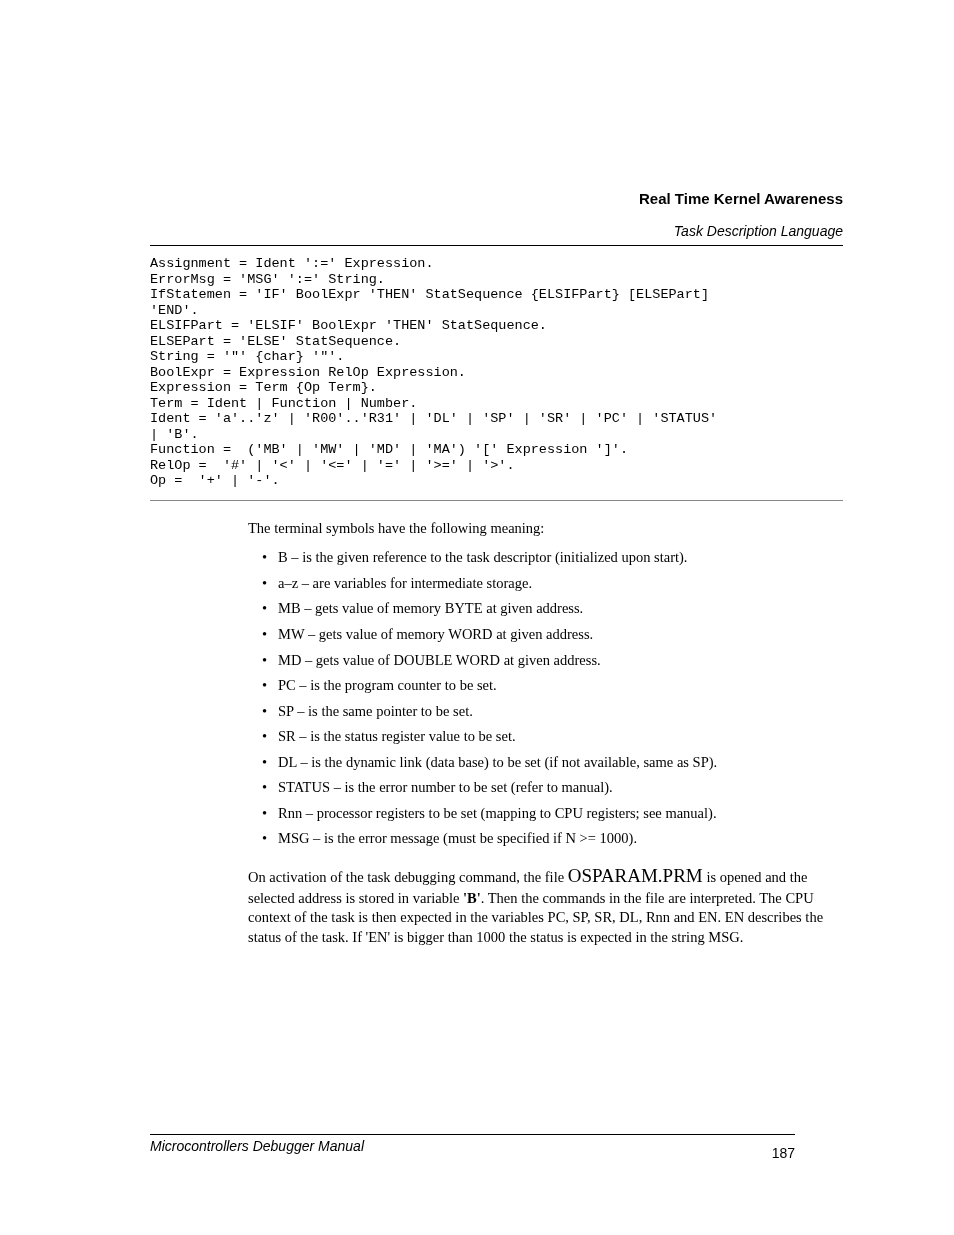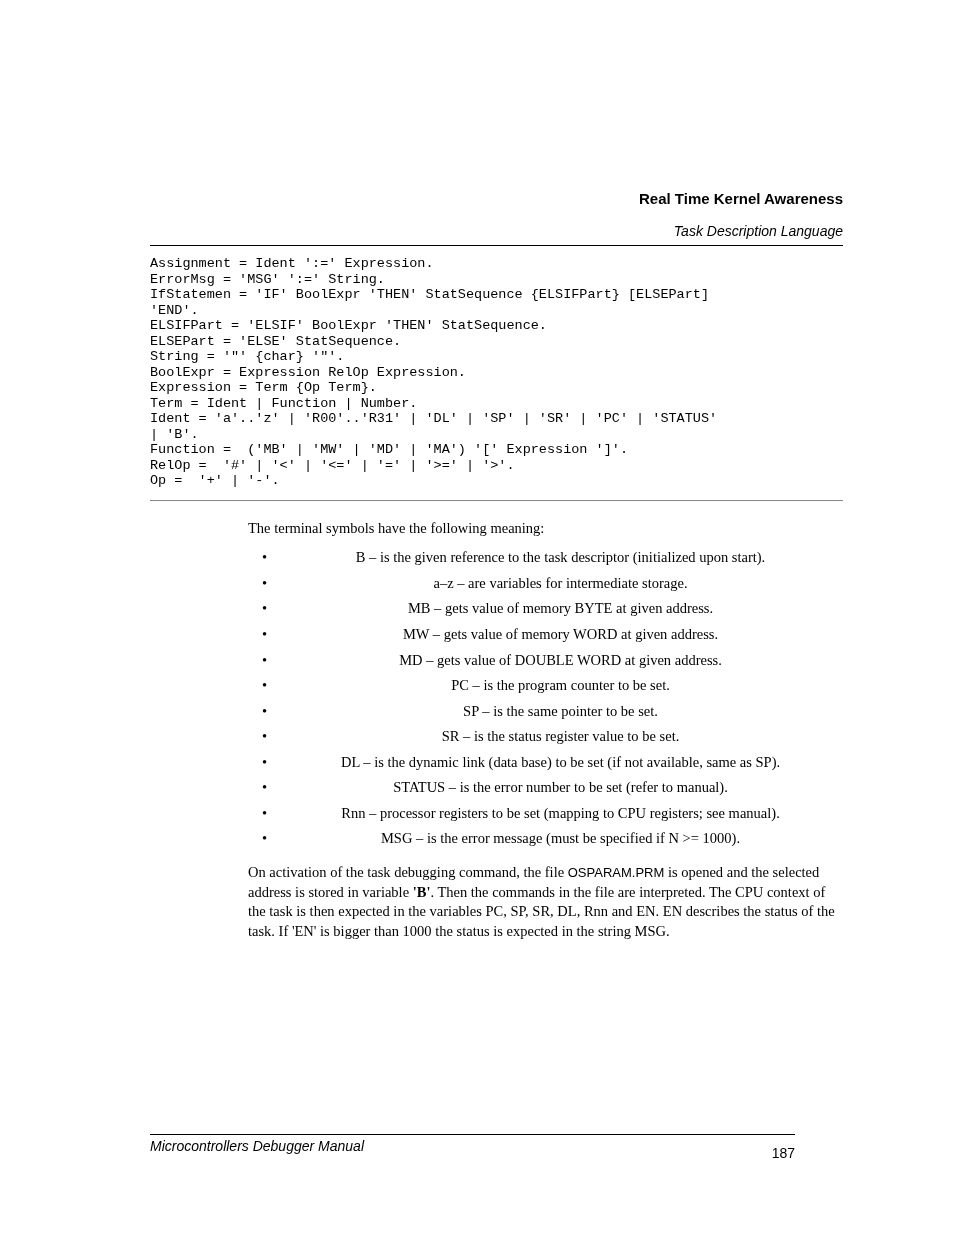--- a/index.html
+++ b/index.html
@@ -60,34 +60,33 @@
   }
   ul.symbols {
     list-style: none;
     padding: 0;
     margin: 0 0 14px 0;
   }
   ul.symbols li {
     position: relative;
     padding-left: 30px;
     margin-bottom: 6px;
-    text-align: center;
   }
   ul.symbols li::before {
     content: "•";
     position: absolute;
     left: 14px;
     top: 0;
   }
   .para {
     margin-bottom: 0;
   }
   .mono-inline {
-    font-family: Liberation Sans, sans-serif;
-    font-size: 13px;
+    font-family: Liberation Serif, serif;
+    font-size: 19px;
   }
   .bold-inline {
     font-weight: bold;
   }
   .footer-rule {
     position: absolute;
     left: 150px;
     right: 150px;
     bottom: 100px;
     border-top: 1px solid #000;

